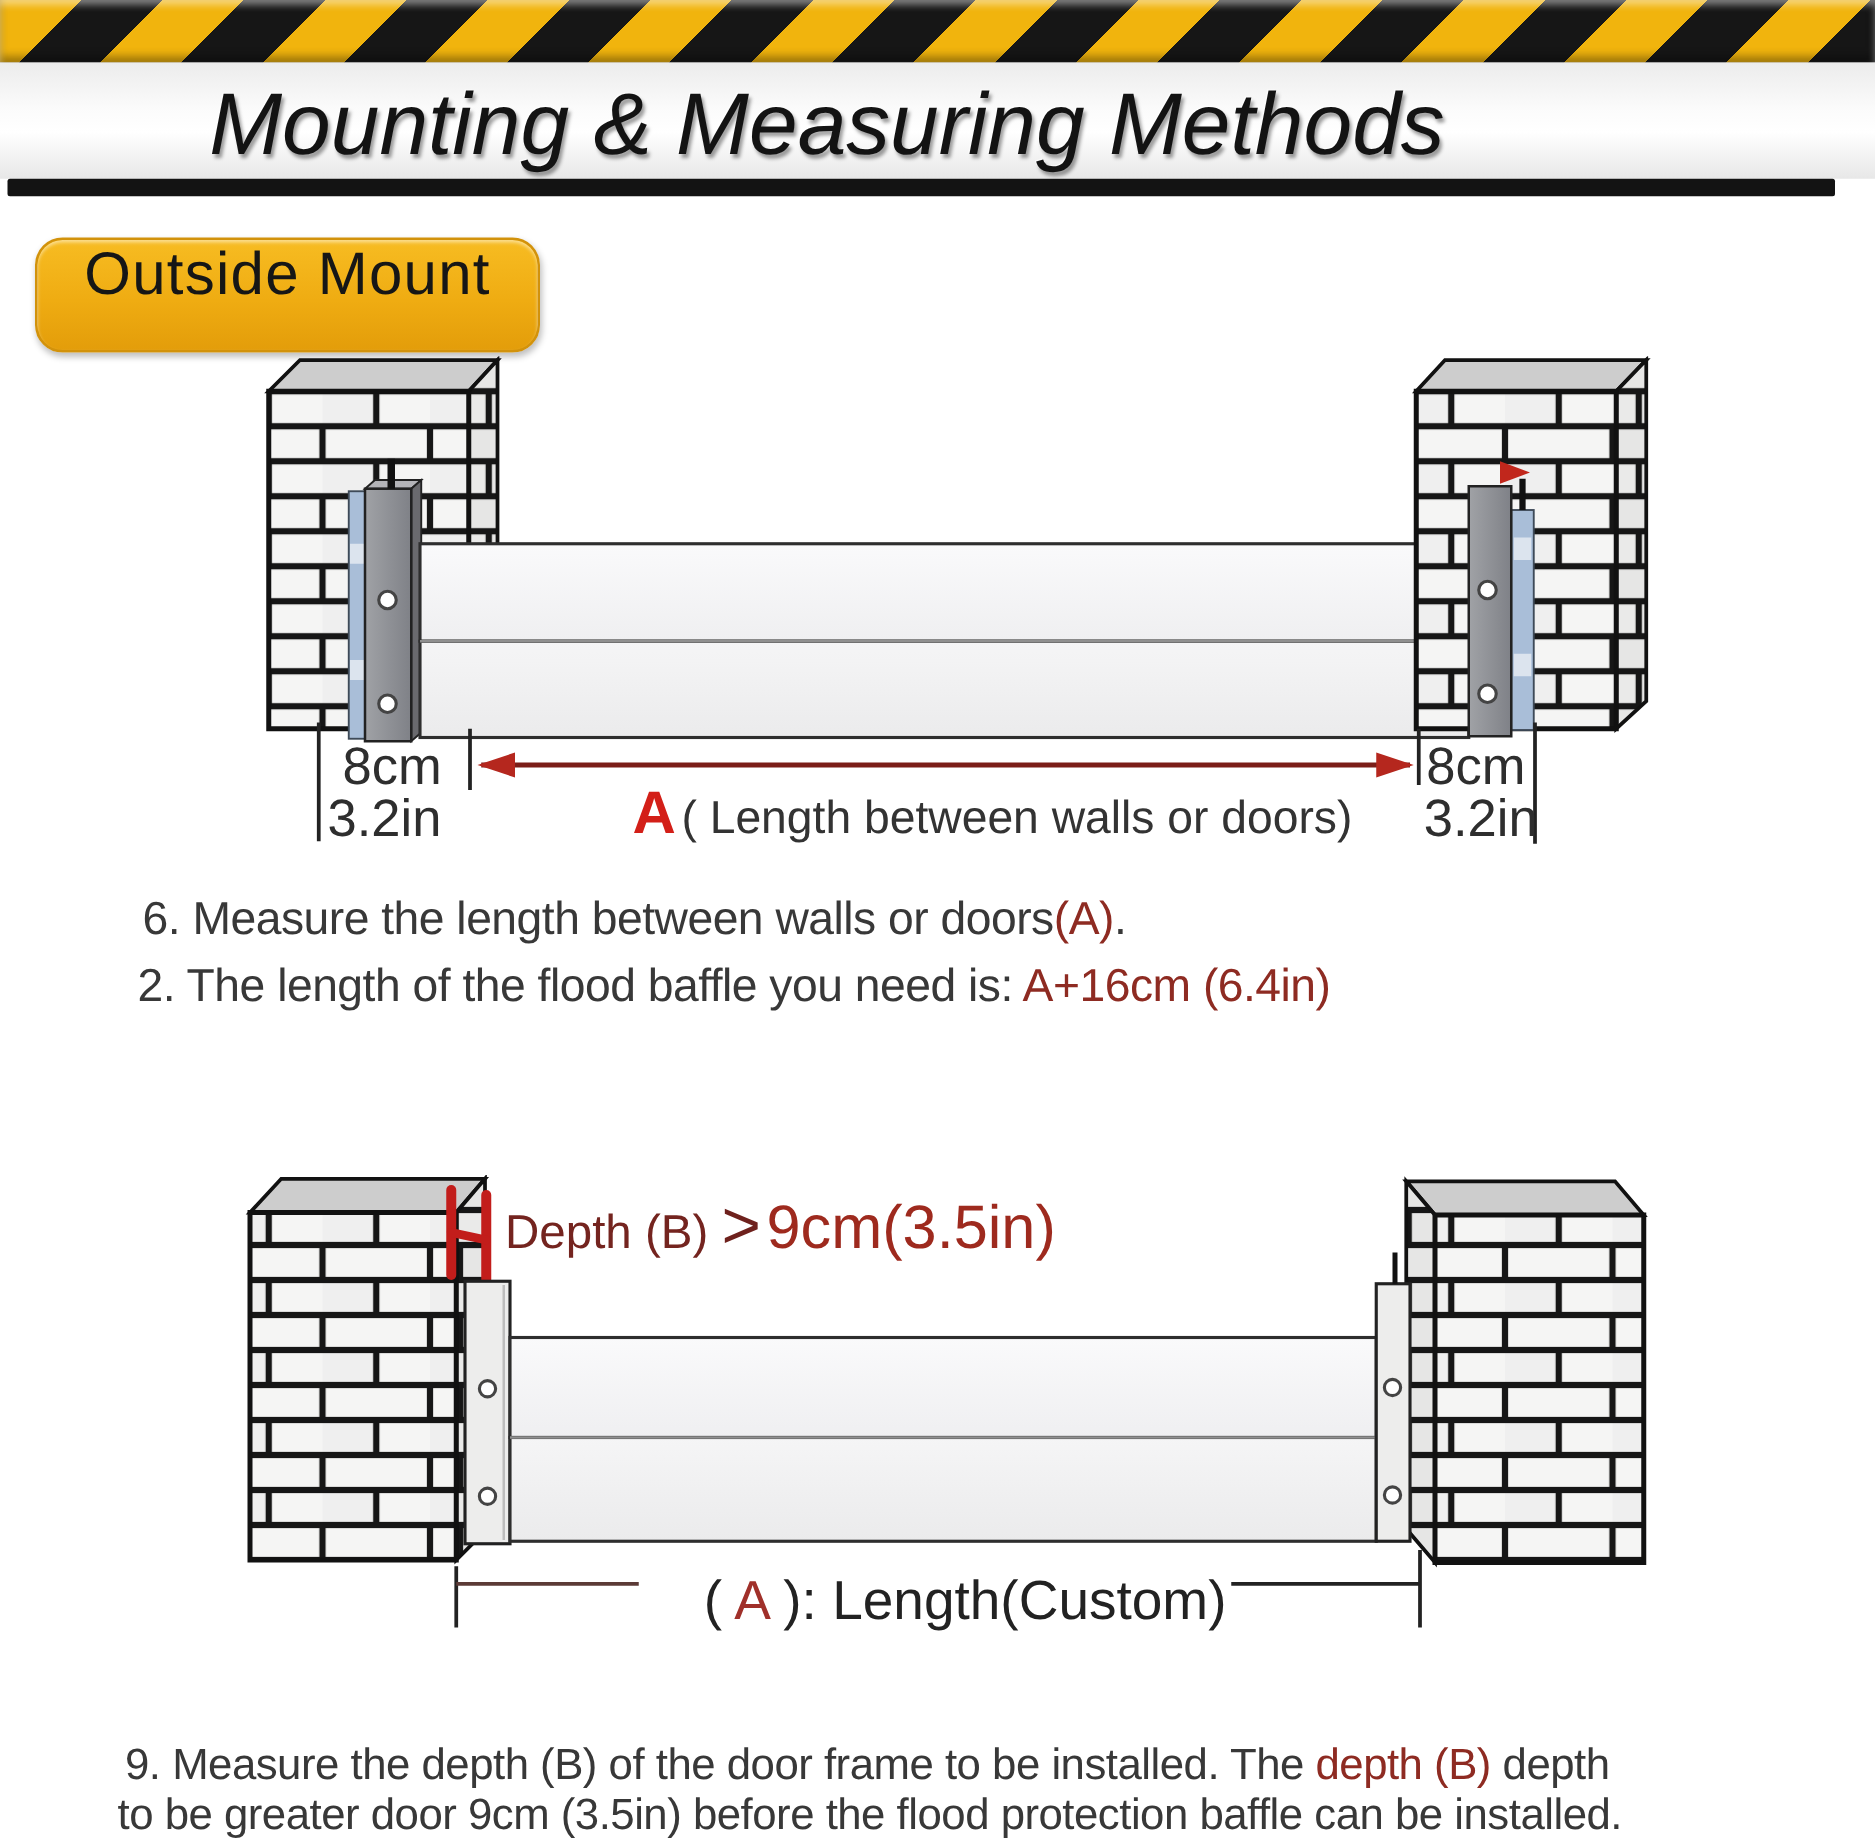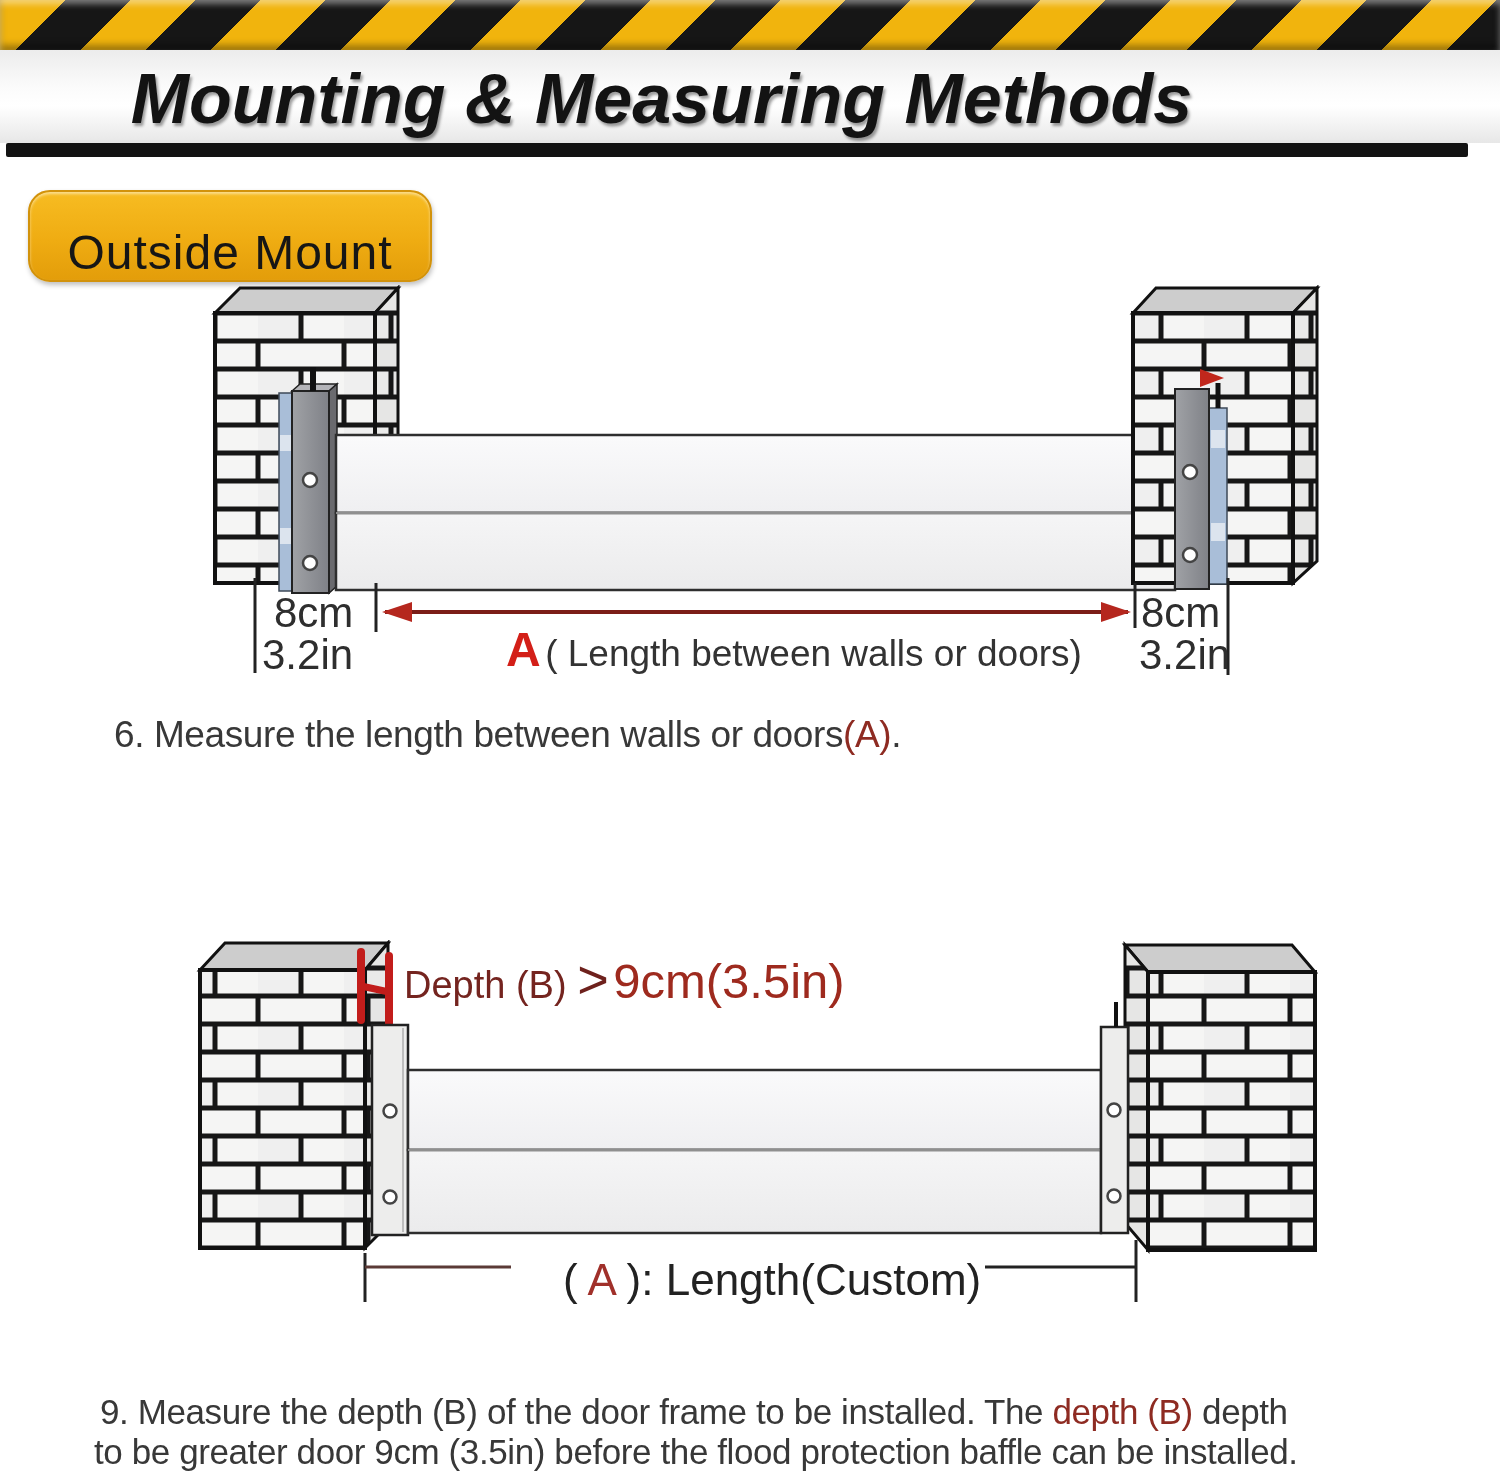--- a/index.html
+++ b/index.html
@@ -12,35 +12,35 @@
     position:absolute;top:0;left:0;width:1500px;height:50px;
     background:repeating-linear-gradient(135deg,#F1B40D 0 46px,#161616 46px 92px);
     box-shadow:inset 0 4px 6px rgba(255,255,255,.45), inset 0 -5px 7px rgba(0,0,0,.35), 0 2px 3px rgba(0,0,0,.25);
   }
   .header-band{
     position:absolute;top:50px;left:0;width:1500px;height:93px;
     background:linear-gradient(#ECECEC,#FBFBFB 40%,#FFFFFF 60%,#E7E7E7);
   }
   .page-title{
     position:absolute;top:56px;left:0;width:1323px;text-align:center;
-    font-size:70px;line-height:86px;font-weight:700;font-style:italic;
+    font-size:70px;line-height:86px;font-weight:400;font-style:italic;
     color:#131313;letter-spacing:0px;
     text-shadow:2px 3px 3px rgba(0,0,0,.38), -1px -1px 0 rgba(255,255,255,.65);
     white-space:nowrap;
   }
   .black-bar{
     position:absolute;top:143px;left:6px;width:1462px;height:14px;
     background:#131313;border-radius:2px;
   }
   
   .badge{
     position:absolute;left:28px;width:400px;height:88px;
     background:linear-gradient(#F7BC22,#EFAC12 55%,#E39D0A);
     border:2px solid #D2920B;border-radius:22px;
-    display:flex;align-items:flex-end;justify-content:center;
+    display:flex;align-items:flex-start;justify-content:center;
     font-size:48px;color:#161616;letter-spacing:1px;
     box-shadow:1px 3px 5px rgba(0,0,0,.25), inset 0 2px 3px rgba(255,255,255,.5);
     white-space:nowrap;
   }
   .badge-outside{top:190px;}
   .badge-inside{top:839px;}
   
   .diagram{position:absolute;left:0;width:1500px;}
   .diagram-outside{top:285px;height:420px;}
   .diagram-inside{top:940px;height:395px;}
@@ -151,20 +151,23 @@
       <text x="506" y="381">
         <tspan font-size="48" font-weight="bold" fill="#D31F18">A</tspan>
         <tspan font-size="37" fill="#333">( Length between walls or doors)</tspan>
       </text>
     </g>
   </svg>
 
   <div class="step" style="top:714px;left:114px">
     <span>6. Measure the length between walls or doors</span><span class="accent">(A)</span><span>.</span>
   </div>
+  <div class="step" style="top:768px;left:110px">
+    <span>2. The length of the flood baffle you need is: </span><span class="accent">A+16cm (6.4in)</span>
+  </div>
 
 
   <svg class="diagram diagram-inside" viewBox="0 0 1500 395">
     <defs>
       <pattern id="brickB" width="86" height="56" patternUnits="userSpaceOnUse">
         <rect width="86" height="56" fill="#161616"></rect>
         <rect x="2.5" y="2.5" width="81" height="23" fill="#F5F5F4"></rect>
         <rect x="-40.5" y="30.5" width="81" height="23" fill="#EFEFEF"></rect>
         <rect x="45.5" y="30.5" width="81" height="23" fill="#F5F5F4"></rect>
       </pattern>

